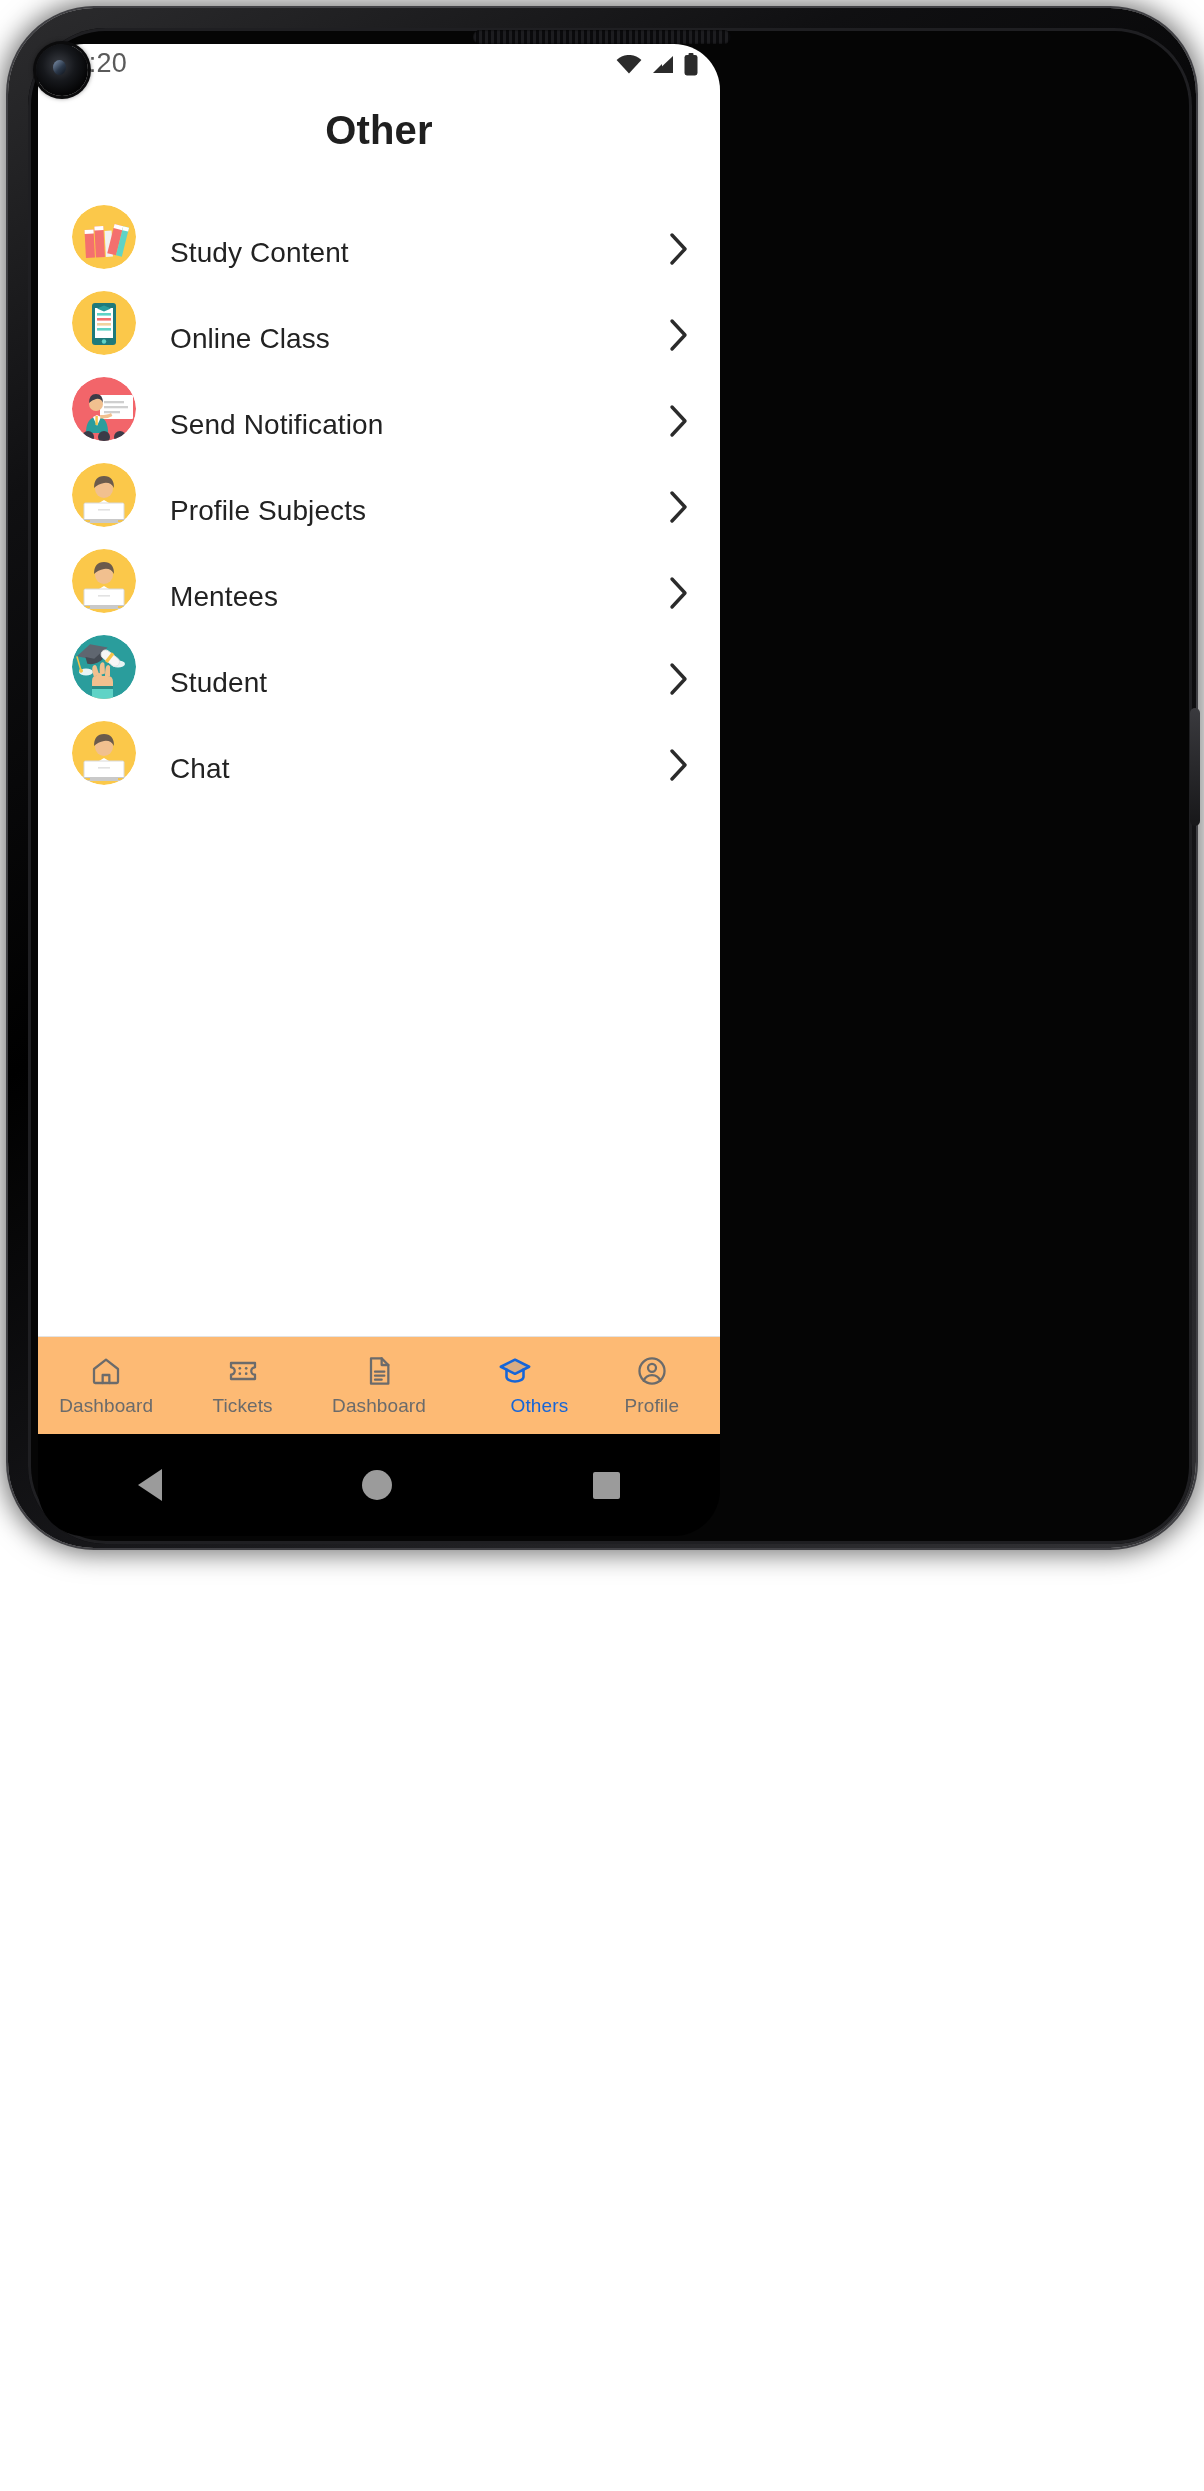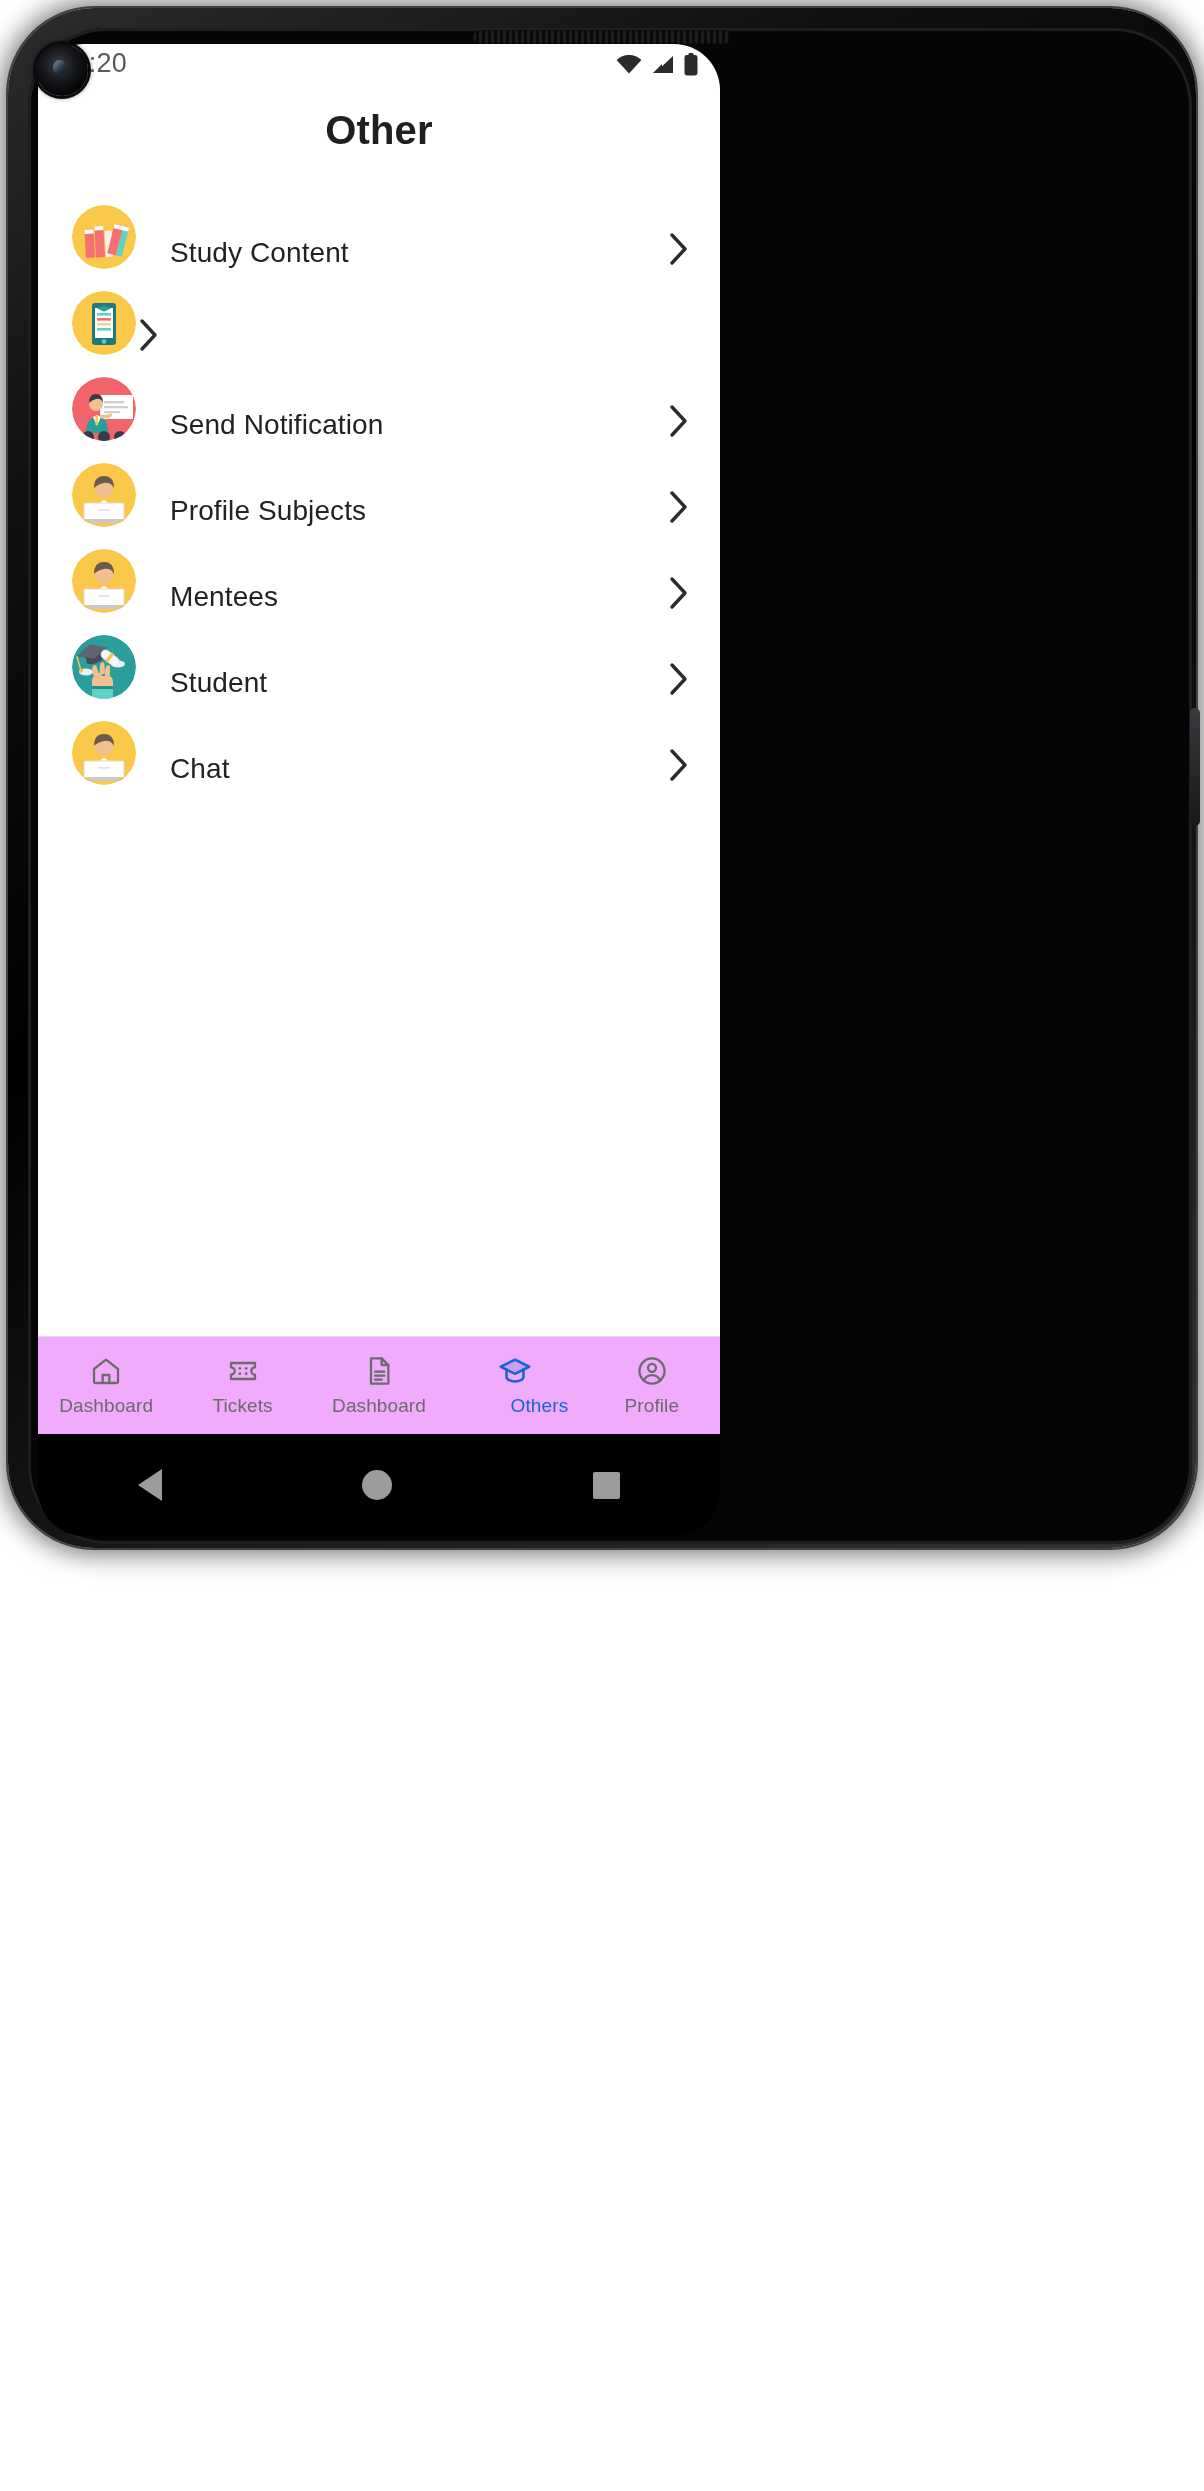--- a/index.html
+++ b/index.html
@@ -136,21 +136,21 @@
     flex:0 0 auto;
     width:26px; height:40px;
     display:flex; align-items:center; justify-content:center;
   }
 
   
   .tabbar {
     position:absolute;
     left:0; bottom:0;
     width:682px; height:98px;
-    background:#f0abfc;
+    background:#fdba74;
     border-top:1px solid #e3e3e3;
     display:flex;
     align-items:center;
   }
   .tab {
     flex:1 1 0;
     display:flex;
     flex-direction:column;
     align-items:center;
     justify-content:center;
@@ -263,20 +263,21 @@
             <rect x="20" y="12" width="24" height="42" rx="3" fill="#1f7a7a"></rect>
             <rect x="23" y="17" width="18" height="30" fill="#ffffff"></rect>
             <circle cx="32" cy="50.5" r="2.2" fill="#5fd3c6"></circle>
             <rect x="25" y="22" width="14" height="2.6" fill="#5fd3c6"></rect>
             <rect x="25" y="27" width="14" height="2.6" fill="#f4706e"></rect>
             <rect x="25" y="32" width="14" height="2.6" fill="#f1d3a0"></rect>
             <rect x="25" y="37" width="14" height="2.6" fill="#5fd3c6"></rect>
             <path d="M32 14.5 l7 3 -7 3 -7 -3 z" fill="#2a9d9c"></path>
           </svg>
         </span>
+        <span class="item-label">Online Class</span>
         <span class="chev">
           <svg width="20" height="34" viewBox="0 0 20 34">
               <path d="M3 3 L16 17 L3 31" stroke="#2b2b2b" stroke-width="3.4" fill="none" stroke-linecap="round" stroke-linejoin="round"></path>
             </svg>
         </span>
       </div>
 
       <div class="list-item">
         <span class="avatar">
           <svg viewBox="0 0 64 64">

